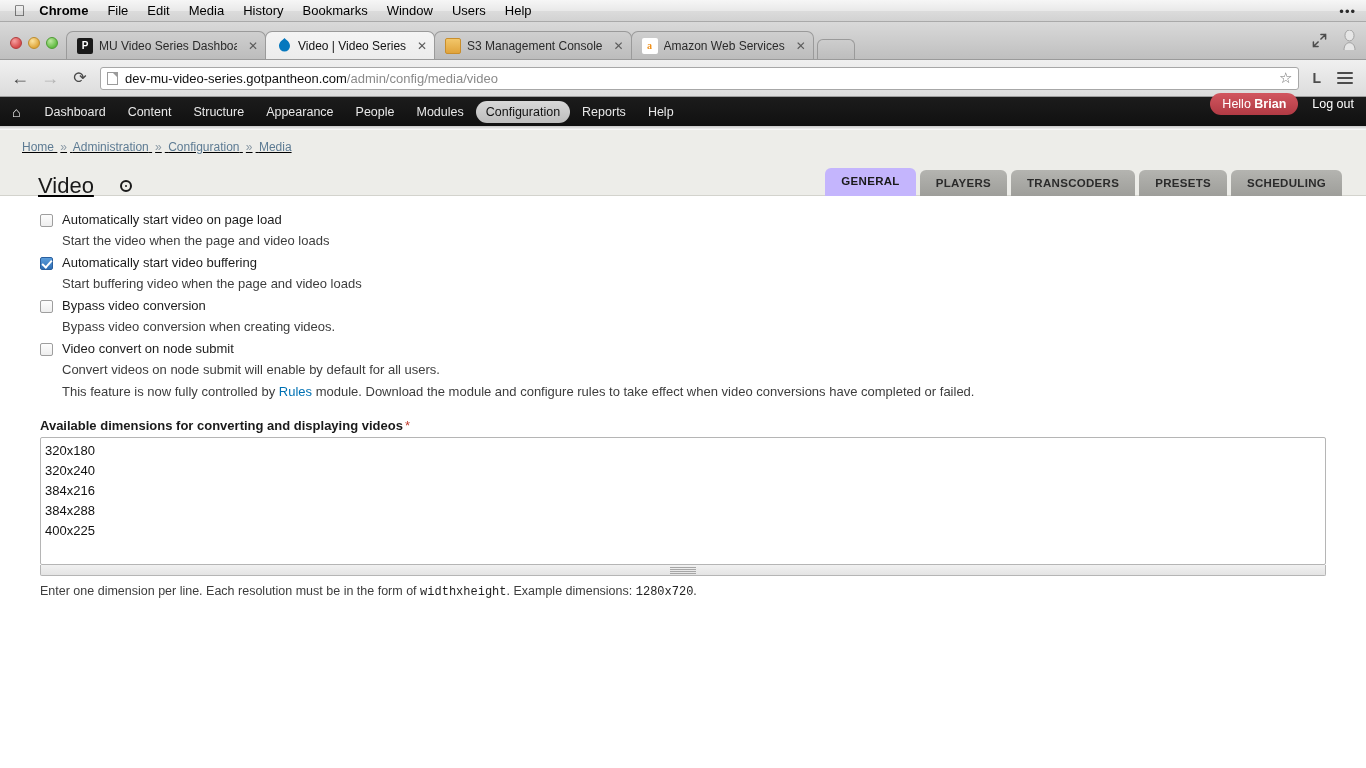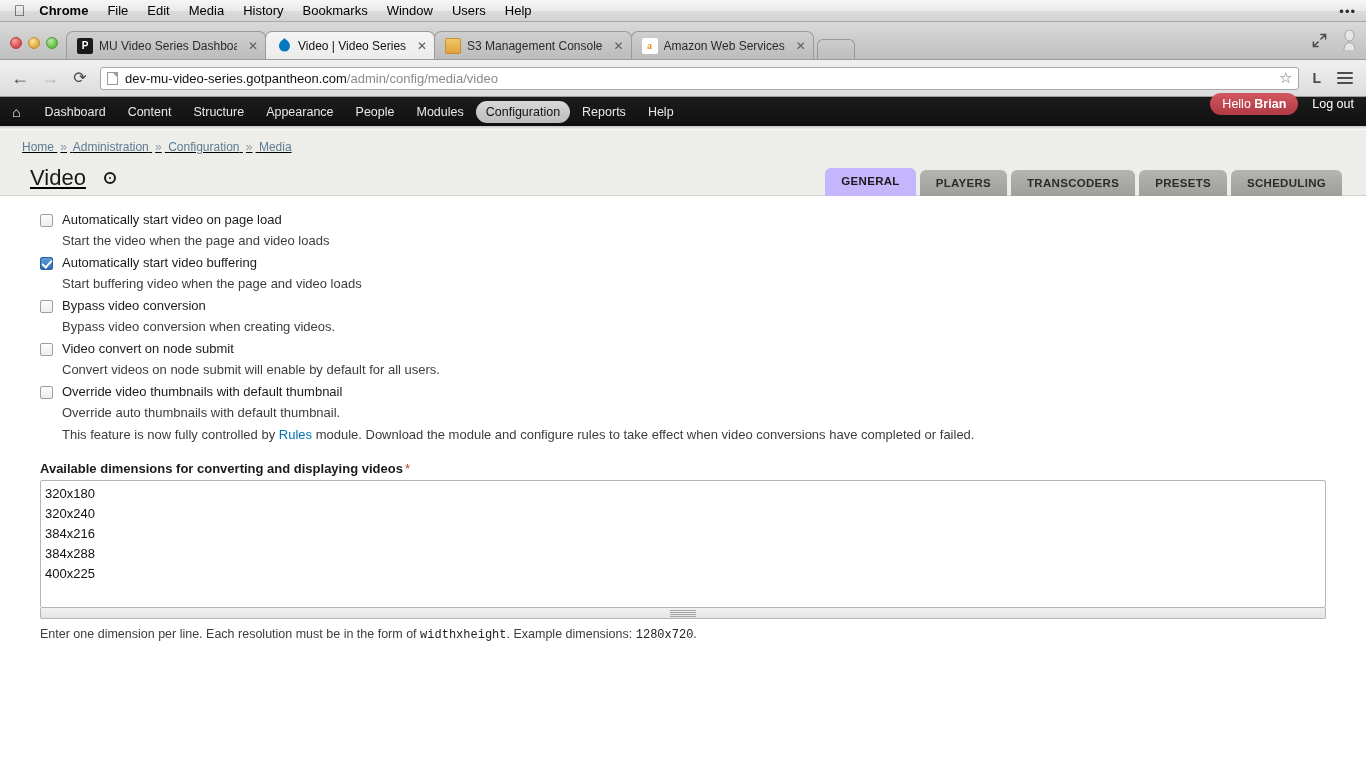--- a/index.html
+++ b/index.html
@@ -220,21 +220,21 @@
     padding-left: 22px;
     margin-bottom: 5px;
   }
   #breadcrumb a { color: #5d7b93; text-decoration: none; }
   #breadcrumb .sep { color: #8b9aa6; margin: 0 3px; }
   #page-title-row { display: flex; align-items: center; padding-left: 22px; }
   #page-title {
     font-size: 22px;
     color: #191919;
     font-weight: normal;
-    margin: 8px;
+    margin: 16px;
     line-height: 1;
   }
   #title-gear {
     margin-left: 10px;
     width: 12px; height: 12px;
     border: 2px solid #1a1a1a;
     border-radius: 50%;
     position: relative;
   }
   #title-gear::after {
@@ -527,27 +527,20 @@
     </div>
 
     <div class="cbrow">
       <div class="cbline">
         <span class="cb"></span>
         <span class="cb-label">Video convert on node submit</span>
       </div>
       <div class="cb-desc">Convert videos on node submit will enable by default for all users.</div>
     </div>
 
-    <div class="cbrow">
-      <div class="cbline">
-        <span class="cb"></span>
-        <span class="cb-label">Override video thumbnails with default thumbnail</span>
-      </div>
-      <div class="cb-desc">Override auto thumbnails with default thumbnail.</div>
-    </div>
 
     <div class="cbrow">
       <div class="cb-desc"><span>This feature is now fully controlled by </span><a>Rules</a><span> module. Download the module and configure rules to take effect when video conversions have completed or failed.</span></div>
     </div>
 
     <div id="ta-block">
       <div id="ta-label"><span>Available dimensions for converting and displaying videos</span><span class="req">*</span></div>
       <textarea id="dimensions" spellcheck="false" style="">320x180
 320x240
 384x216

